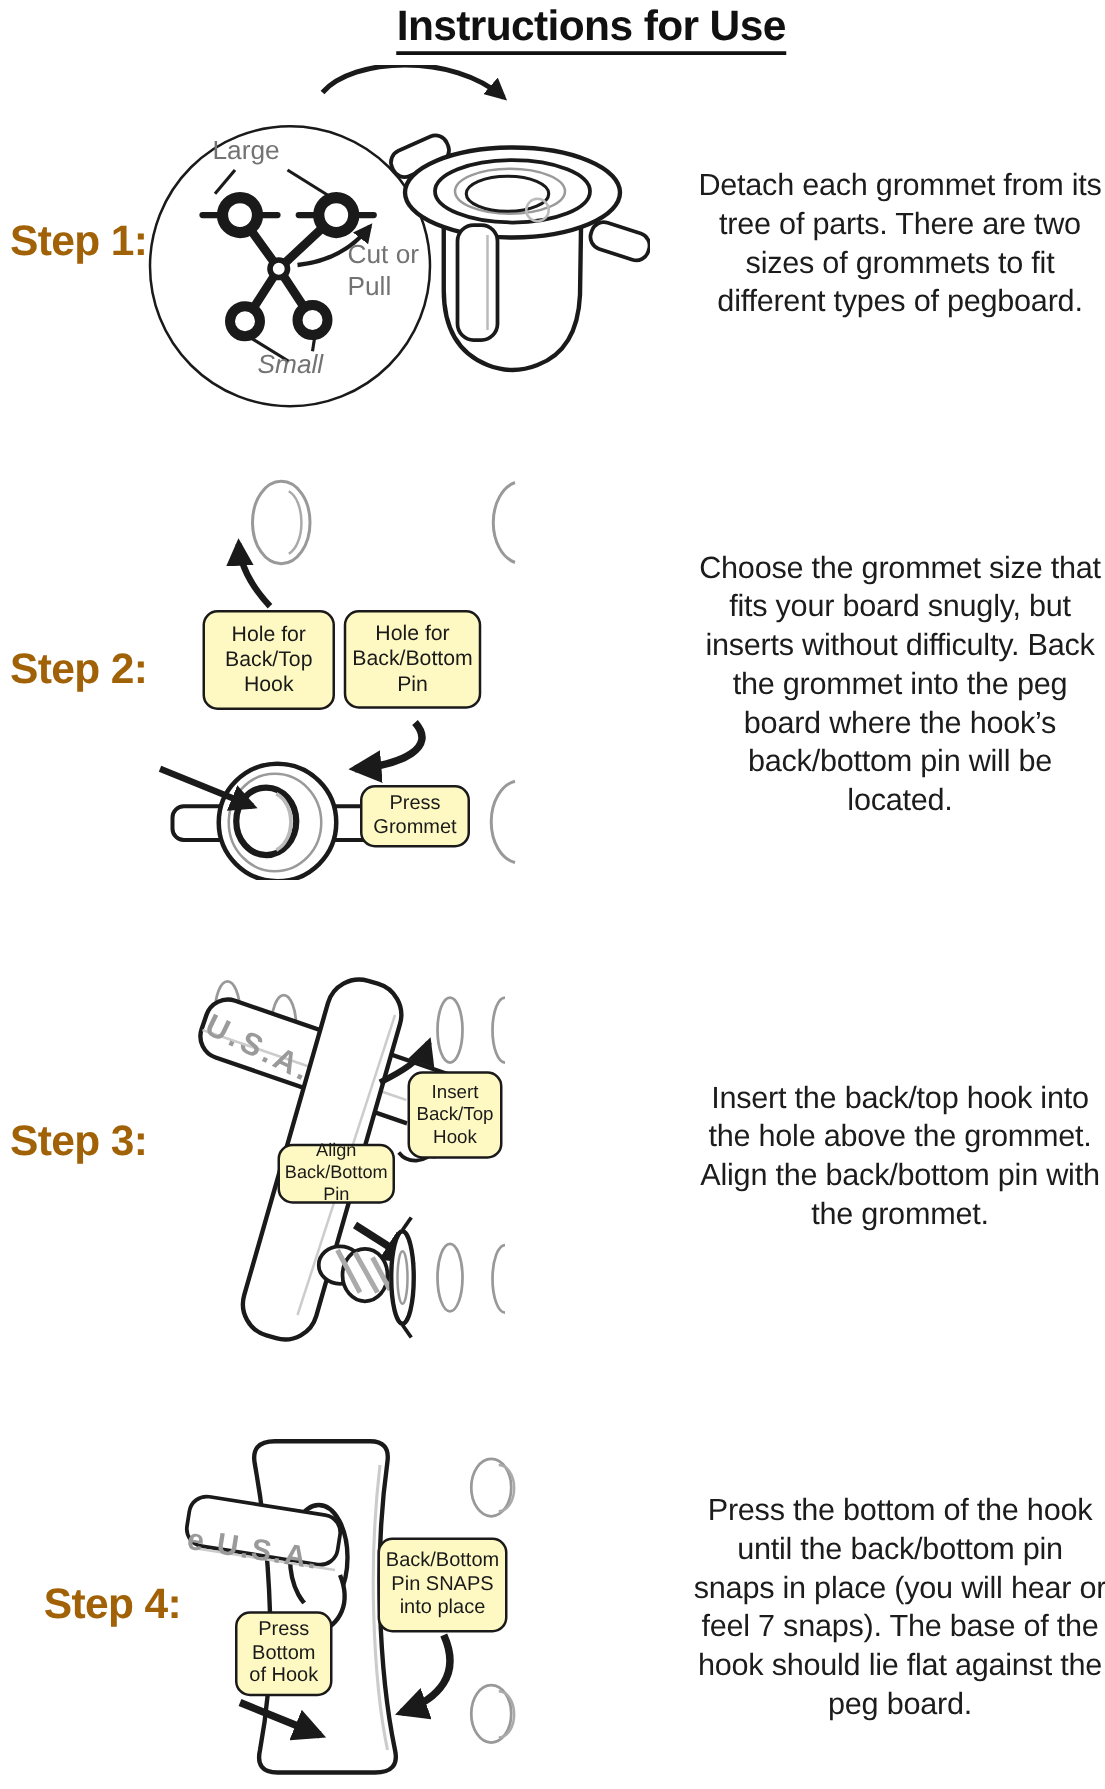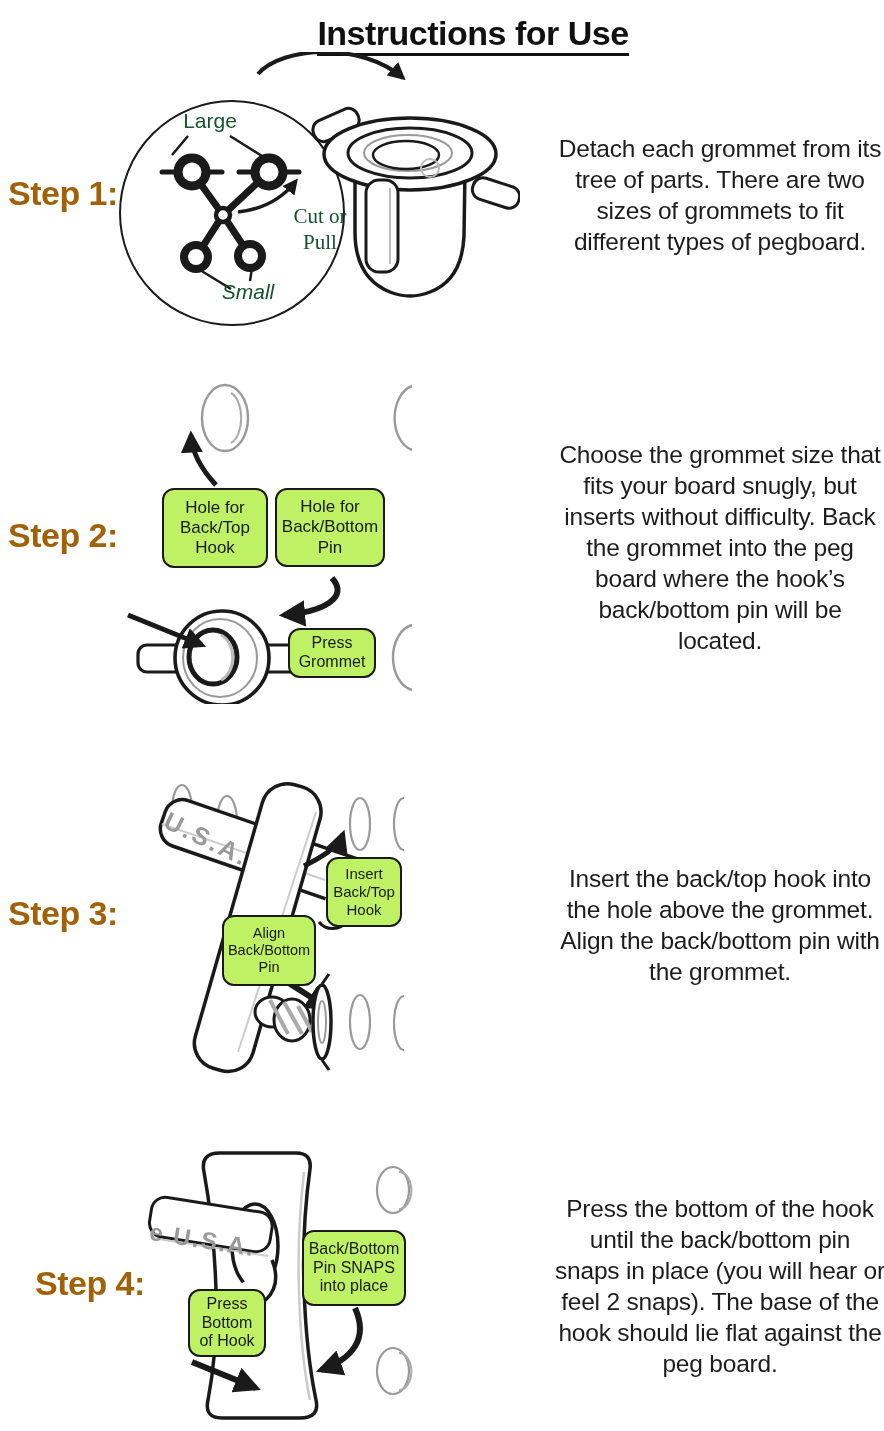--- a/index.html
+++ b/index.html
@@ -2,33 +2,33 @@
 <html><head>
 <meta charset="utf-8">
 <style>
   html,body{margin:0;padding:0;background:#fff;}
   .page{
     position:relative;width:884px;height:1431px;background:#ffffff;
     font-family:"Liberation Sans",sans-serif;color:#1b1b1b;overflow:hidden;
   }
   .title-wrap{position:absolute;top:0;left:0;width:884px;padding-left:62px;box-sizing:border-box;text-align:center;}
   .title{
-    display:inline-block;margin:16px;font-size:34px;font-weight:bold;color:#111;
+    display:inline-block;margin:4px;font-size:34px;font-weight:bold;color:#111;
     border-bottom:3px solid #111;padding-bottom:1px;letter-spacing:-0.5px;line-height:1.05;
   }
   .step-label{position:absolute;left:8px;font-size:34px;font-weight:bold;line-height:1.05;color:#a16207;letter-spacing:-0.5px;}
   .step-text{position:absolute;left:555px;width:330px;font-size:24.5px;line-height:31px;letter-spacing:-0.2px;color:#1c1c1c;text-align:center;}
   .diagram{position:absolute;}
   .diagram svg{position:absolute;left:0;top:0;}
   .callout{
-    position:absolute;border:2.5px solid #1a1a1a;border-radius:12px;background:#bef264;
+    position:absolute;border:2.5px solid #1a1a1a;border-radius:12px;background:#fef9c3;
     display:flex;align-items:center;justify-content:center;text-align:center;
     white-space:pre-line;color:#1a1a1a;box-sizing:border-box;line-height:1.18;
   }
-  .diag-label{position:absolute;white-space:pre-line;text-align:center;color:#14532d;line-height:1.25;}
+  .diag-label{position:absolute;white-space:pre-line;text-align:left;color:#737373;line-height:1.25;}
   .usa-label{position:absolute;color:#9a9a9a;font-weight:bold;white-space:nowrap;}
 </style>
 </head>
 <body>
 
 <div class="page">
 
   <div class="title-wrap">
     <h1 class="title">Instructions for Use</h1>
   </div>
@@ -81,21 +81,21 @@
         <ellipse cx="310" cy="102" rx="86" ry="36" fill="#fff" stroke="#1a1a1a" stroke-width="3.5"></ellipse>
         <ellipse cx="310" cy="101" rx="62" ry="25" fill="#fff" stroke="#1a1a1a" stroke-width="3"></ellipse>
         <ellipse cx="308" cy="101" rx="44" ry="18" fill="none" stroke="#9a9a9a" stroke-width="2"></ellipse>
         <ellipse cx="306" cy="103" rx="33" ry="14" fill="#fff" stroke="#1a1a1a" stroke-width="2.5"></ellipse>
         <circle cx="330" cy="116" r="9" fill="none" stroke="#bbb" stroke-width="2"></circle>
         <rect x="266" y="128" width="32" height="92" rx="13" fill="#fff" stroke="#1a1a1a" stroke-width="3"></rect>
         <line x1="290" y1="136" x2="290" y2="212" stroke="#bbb" stroke-width="2"></line>
       </g>
     </svg>
     <div class="diag-label" style="left:70px;top:56px;width:80px;font-size:21px;">Large</div>
-    <div class="diag-label" style="left:178px;top:151px;width:84px;font-size:21px;font-family:Liberation Serif, serif;">Cut or
+    <div class="diag-label" style="left:178px;top:139px;width:84px;font-size:21px;">Cut or
 Pull</div>
     <div class="diag-label" style="left:106px;top:227px;width:84px;font-size:21px;font-style:italic;">Small</div>
   </div>
 
   <div class="step-label" style="top:518px;">Step 2:</div>
   <div class="step-text" style="top:439px;">Choose the grommet size that fits your board snugly, but inserts without difficulty. Back the grommet into the peg board where the hook’s back/bottom pin will be located.</div>
 
   <div class="diagram" style="left:100px;top:372px;width:420px;height:332px;">
     <svg width="420" height="332" viewBox="0 0 420 332">
       <defs>
@@ -183,27 +183,27 @@
         <line x1="222" y1="212" x2="229" y2="202" stroke="#1a1a1a" stroke-width="3"></line>
         <line x1="222" y1="288" x2="229" y2="298" stroke="#1a1a1a" stroke-width="3"></line>
         <ellipse cx="222" cy="250" rx="9" ry="37" fill="#fff" stroke="#1a1a1a" stroke-width="3.5"></ellipse>
         <ellipse cx="222" cy="250" rx="4" ry="21" fill="none" stroke="#9a9a9a" stroke-width="2"></ellipse>
       </g>
     </svg>
     <div class="usa-label" style="left:72px;top:34px;font-size:25px;letter-spacing:3px;transform:rotate(26deg);transform-origin:left top;">U.S.A.</div>
     <div class="callout" style="left:226px;top:85px;width:76px;height:70px;font-size:15px;">Insert
 Back/Top
 Hook</div>
-    <div class="callout" style="left:122px;top:143px;width:94px;height:71px;font-size:14.5px;">Align
+    <div class="callout" style="left:122px;top:143px;width:94px;height:48px;font-size:14.5px;">Align
 Back/Bottom
 Pin</div>
   </div>
 
   <div class="step-label" style="top:1266px;margin-left:27px;">Step 4:</div>
-  <div class="step-text" style="top:1193px;">Press the bottom of the hook until the back/bottom pin snaps in place (you will hear or feel 2 snaps). The base of the hook should lie flat against the peg board.</div>
+  <div class="step-text" style="top:1193px;">Press the bottom of the hook until the back/bottom pin snaps in place (you will hear or feel 7 snaps). The base of the hook should lie flat against the peg board.</div>
 
   <div class="diagram" style="left:100px;top:1142px;width:420px;height:289px;">
     <svg width="420" height="289" viewBox="0 0 420 289">
       <defs>
         <marker id="m4" viewBox="0 0 10 10" refX="8" refY="5" markerWidth="4.4" markerHeight="4.4" orient="auto-start-reverse">
           <path d="M0,0 L10,5 L0,10 z" fill="#1a1a1a"></path>
         </marker>
       </defs>
 
       <g fill="none" stroke="#999" stroke-width="2.2">

